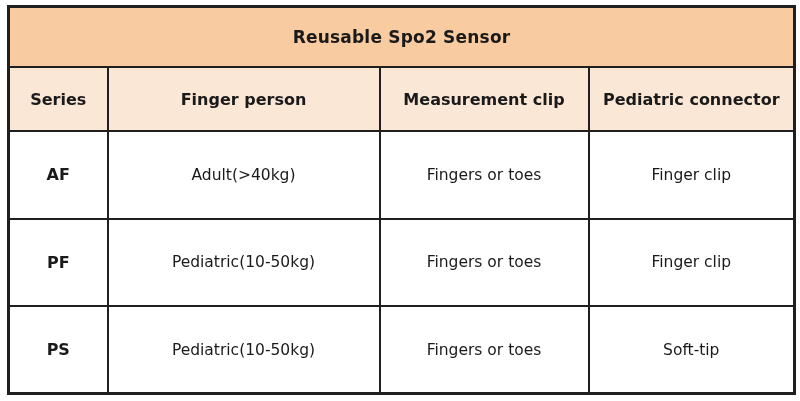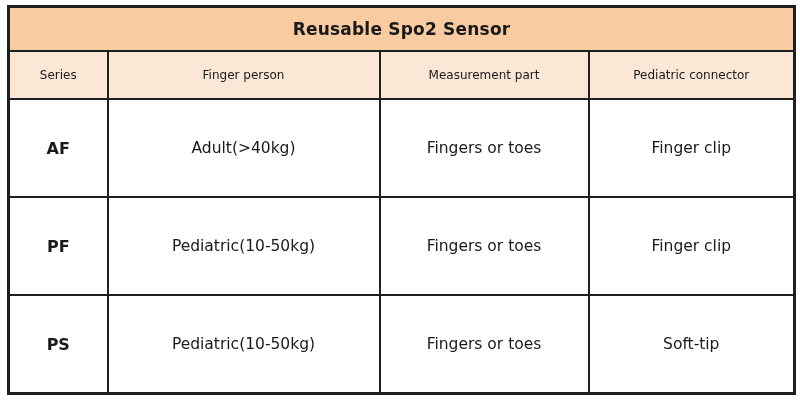--- a/index.html
+++ b/index.html
@@ -26,35 +26,35 @@
     height: 390px;
     border-collapse: collapse;
     table-layout: fixed;
     border: 3px solid var(--border-color, #1f1f1f);
     color: var(--text-color, #1a1a1a);
   }
   table.spec th, table.spec td {
     border: 2px solid var(--border-color, #1f1f1f);
     text-align: center;
     vertical-align: middle;
-    padding: 0 4px;
+    padding: 8px 4px;
     overflow: hidden;
     white-space: nowrap;
   }
   tr.title-row th {
     background: var(--title-bg, #f9cba1);
     font-size: 17px;
     font-weight: 700;
     height: 42px;
     letter-spacing: 0.2px;
   }
   tr.header-row th {
     background: var(--header-bg, #fbe7d6);
-    font-size: 12px;
-    font-weight: 400;
+    font-size: 16px;
+    font-weight: 700;
     height: 46px;
   }
   tr.data-row {
     height: 49px;
   }
   tr.data-row td {
     background: var(--cell-bg, #ffffff);
     font-size: 15.5px;
     font-weight: 400;
   }
@@ -74,21 +74,21 @@
       <col style="width:209px">
       <col style="width:206px">
     </colgroup>
     <thead>
       <tr class="title-row">
         <th colspan="4">Reusable Spo2 Sensor</th>
       </tr>
       <tr class="header-row">
         <th>Series</th>
         <th>Finger person</th>
-        <th>Measurement part</th>
+        <th>Measurement clip</th>
         <th>Pediatric connector</th>
       </tr>
     </thead>
     <tbody>
         <tr class="data-row">
           <td class="series">AF</td>
           <td>Adult(&gt;40kg)</td>
           <td>Fingers or toes</td>
           <td>Finger clip</td>
         </tr>

